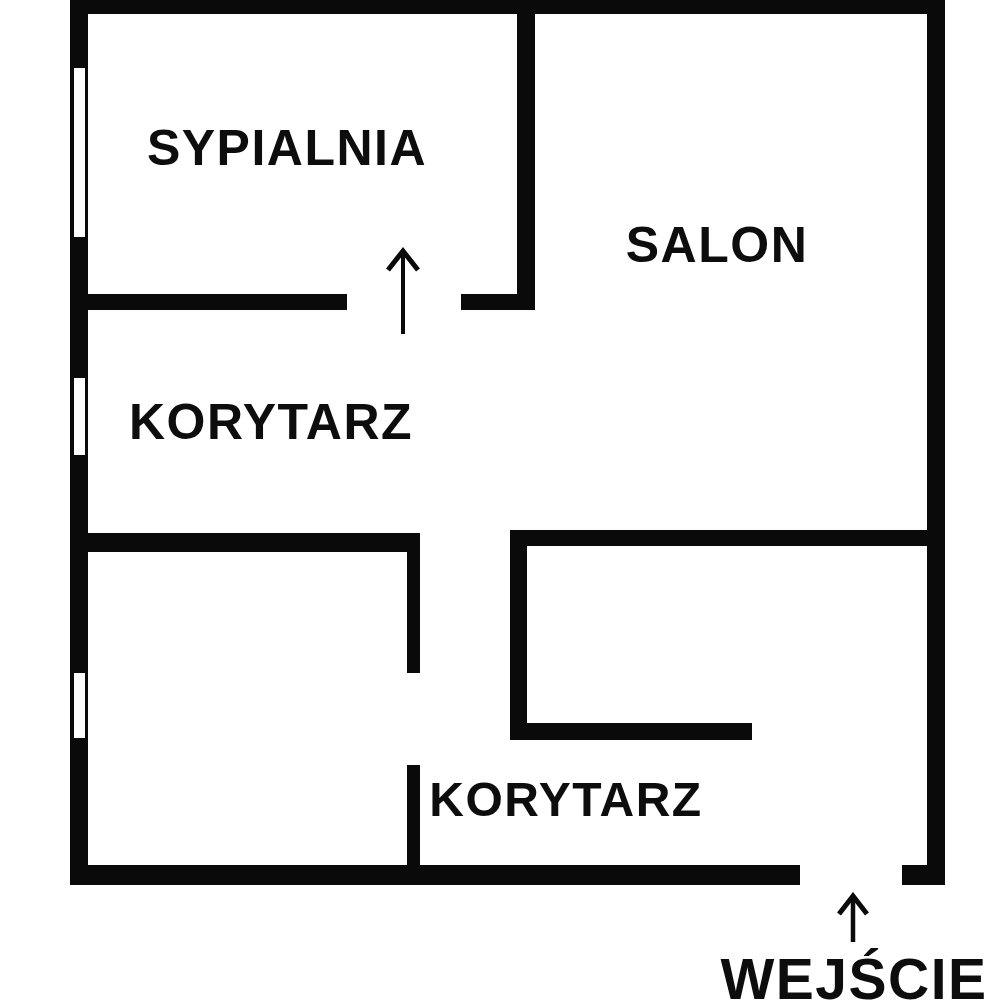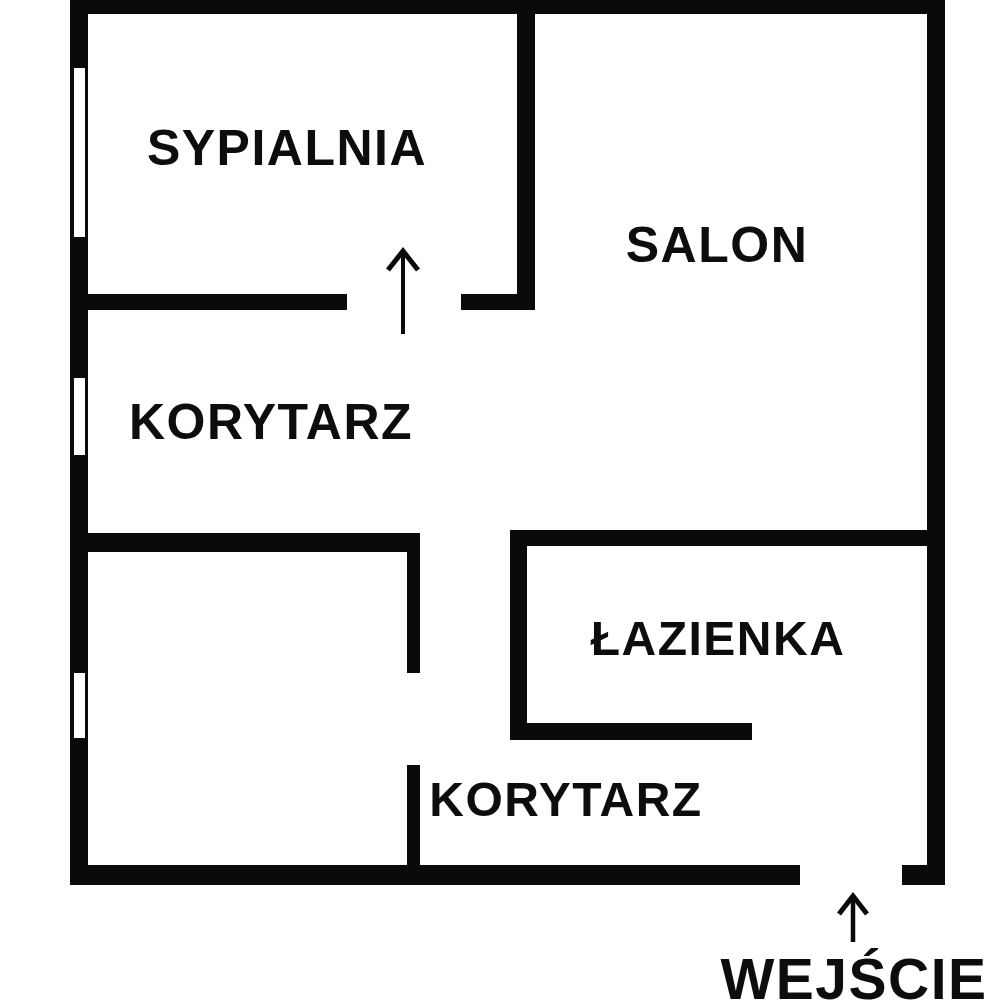--- a/index.html
+++ b/index.html
@@ -69,21 +69,20 @@
   <div class="wall" style="left:510px; top:530px; width:17px; height:210px;"></div>
   <div class="wall" style="left:510px; top:723px; width:242px; height:17px;"></div>
 
   <div class="window" style="left:74px; top:68px; width:11px; height:169px;"></div>
   <div class="window" style="left:74px; top:378px; width:11px; height:77px;"></div>
   <div class="window" style="left:74px; top:673px; width:11px; height:65px;"></div>
 
   <div class="room-label label-sypialnia">SYPIALNIA</div>
   <div class="room-label label-salon">SALON</div>
   <div class="room-label label-kuchnia">KORYTARZ</div>
-  <div class="room-label label-lazienka">ŁAZIENKA</div>
   <div class="room-label label-korytarz">KORYTARZ</div>
 
   <svg class="arrow" style="left:381px; top:246px;" width="44" height="90" viewBox="0 0 44 90">
     <line x1="22" y1="88" x2="22" y2="7" stroke="#0a0a0a" stroke-width="4"></line>
     <polyline points="7,24 22,5 37,24" fill="none" stroke="#0a0a0a" stroke-width="5"></polyline>
   </svg>
 
   <svg class="arrow" style="left:834px; top:892px;" width="38" height="52" viewBox="0 0 38 52">
     <line x1="19" y1="50" x2="19" y2="6" stroke="#0a0a0a" stroke-width="4.5"></line>
     <polyline points="5,22 19,4 33,22" fill="none" stroke="#0a0a0a" stroke-width="5"></polyline>

